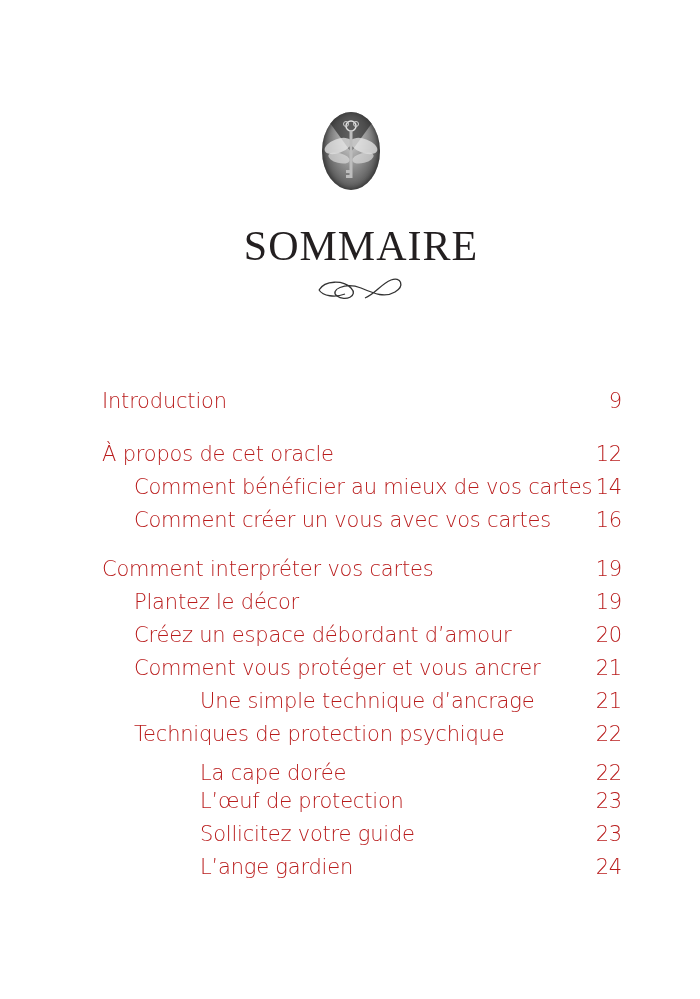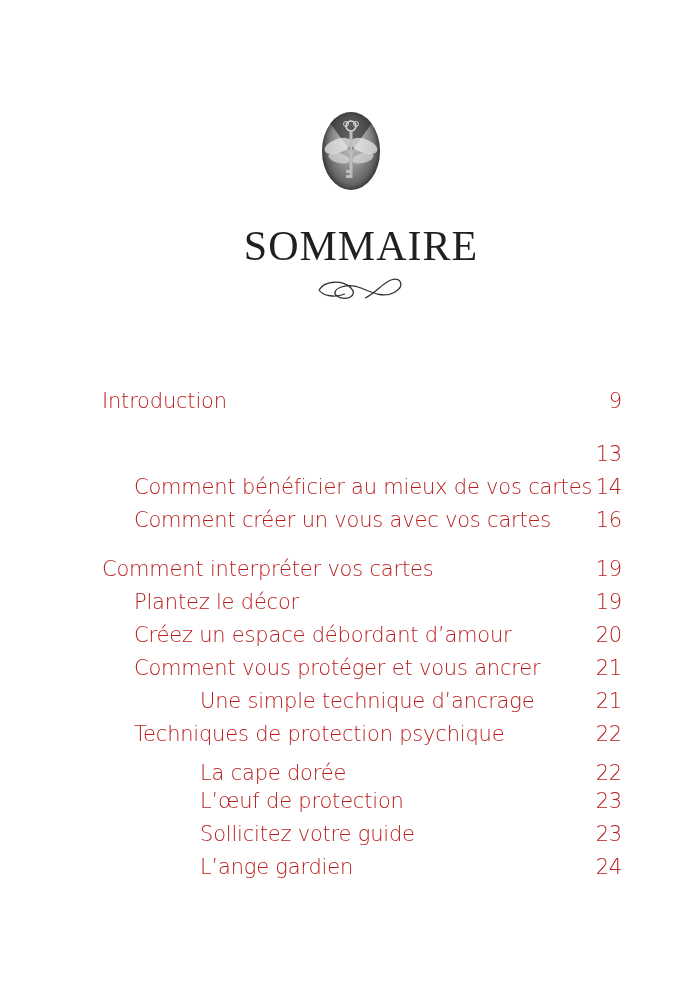--- a/index.html
+++ b/index.html
@@ -60,21 +60,22 @@
     <path d="M4 16 C8 22, 20 24, 30 20"></path>
   </svg>
 </div>
 
 <div class="toc">
   <div class="row lvl0" style="top:0px">
     <span class="label">Introduction</span>
     <span class="page">9</span>
   </div>
   <div class="row lvl0" style="top:53px">
-    <span class="page">13</span>
+    <span class="label">À propos de cet oracle</span>
+    <span class="page">12</span>
   </div>
   <div class="row lvl1" style="top:86px">
     <span class="label">Comment bénéficier au mieux de vos cartes</span>
     <span class="page">14</span>
   </div>
   <div class="row lvl1" style="top:119px">
     <span class="label">Comment créer un vous avec vos cartes</span>
     <span class="page">16</span>
   </div>
   <div class="row lvl0" style="top:168px">

